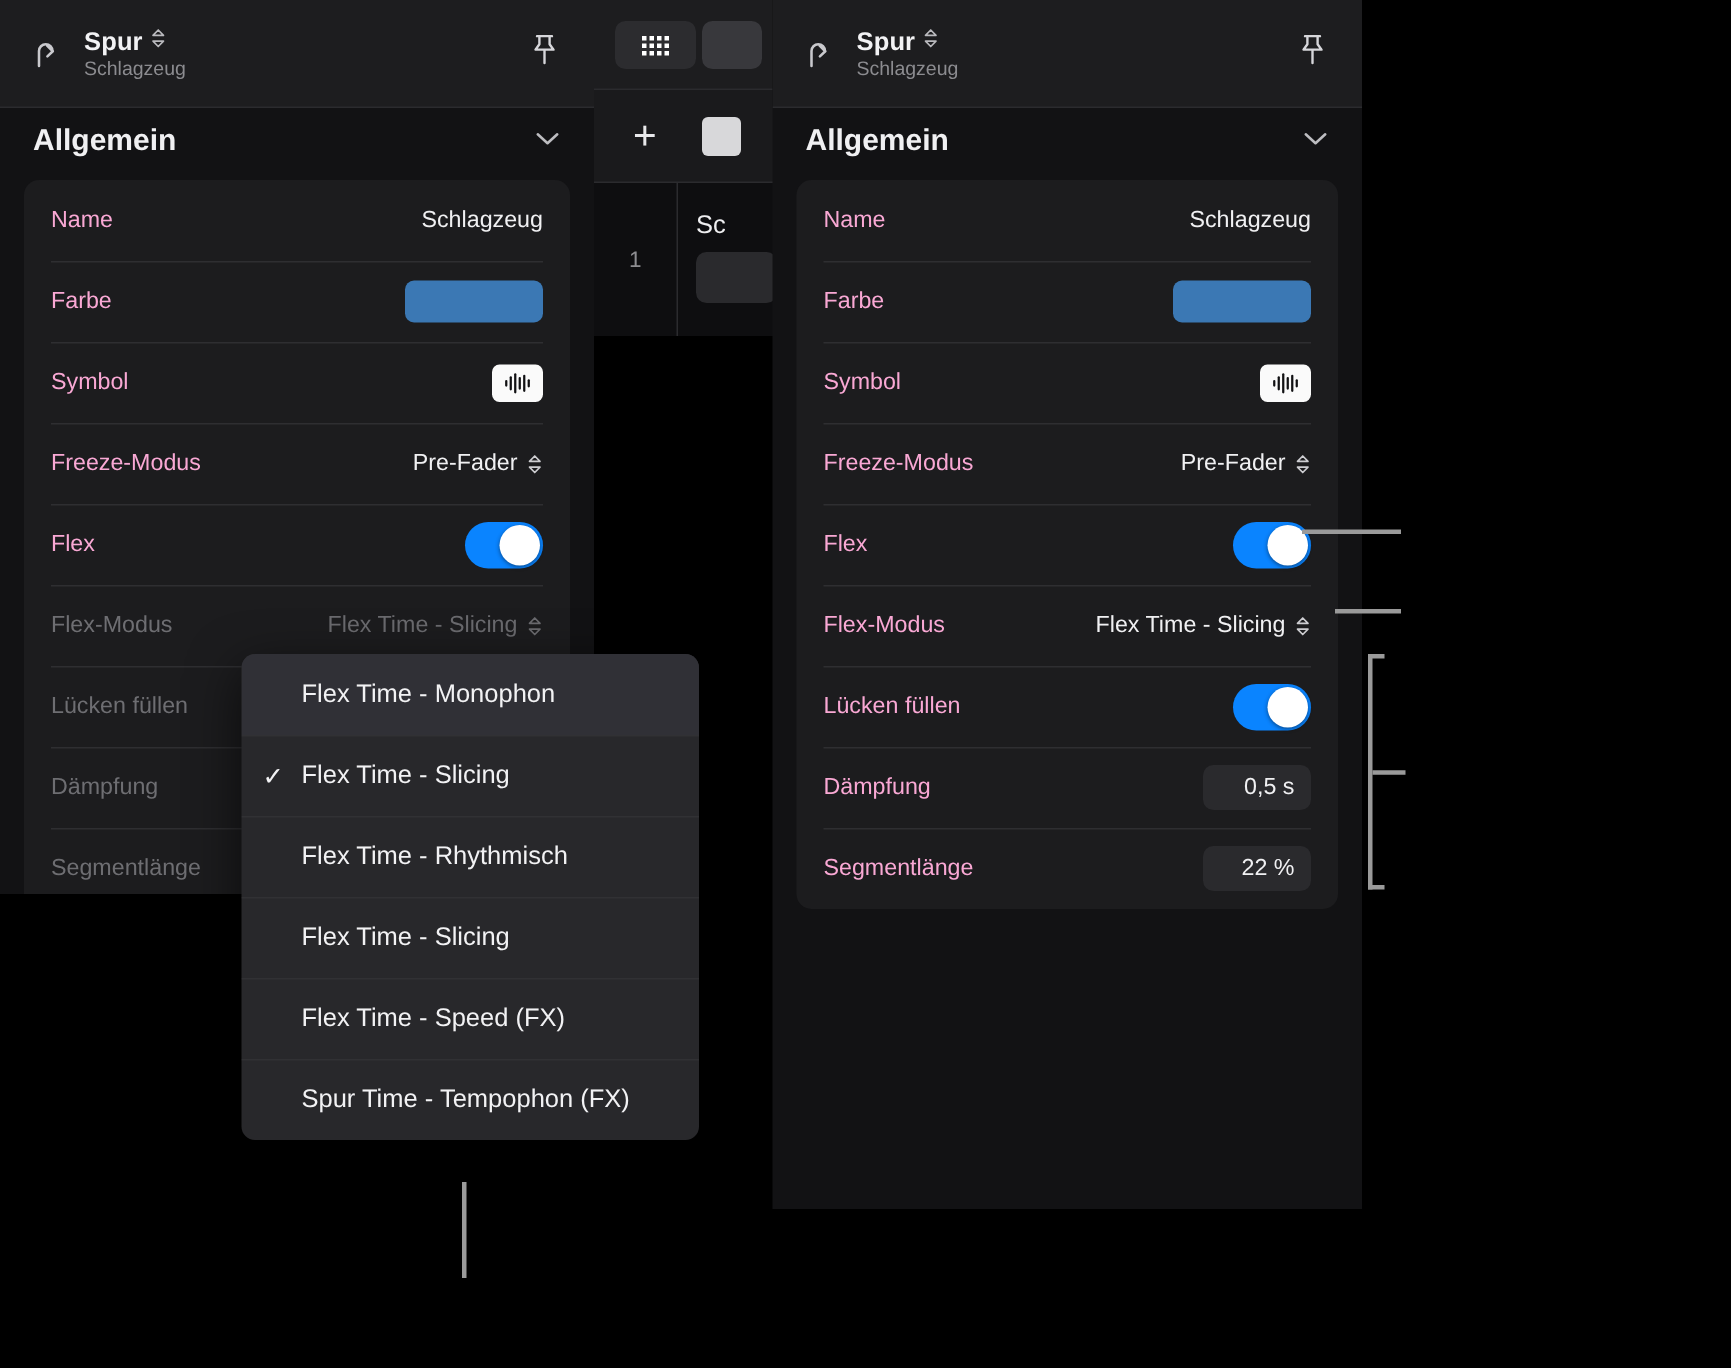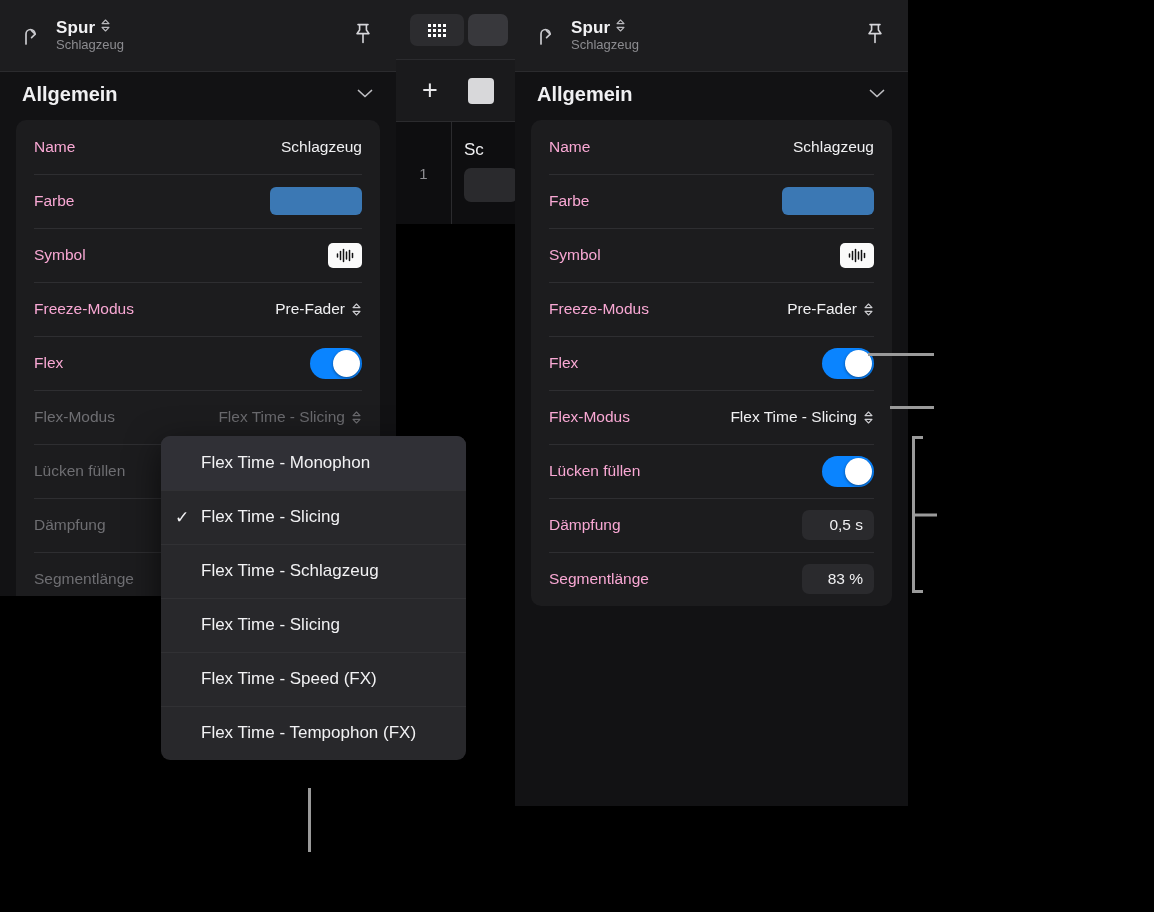--- a/index.html
+++ b/index.html
@@ -376,49 +376,49 @@
           <span class="toggle" style="background:#0a84ff">
             <span class="knob"></span>
           </span>
         </div>
         <div class="row">
           <span class="row-label">Dämpfung</span>
           <span class="valuefield">0,5 s</span>
         </div>
         <div class="row">
           <span class="row-label">Segmentlänge</span>
-          <span class="valuefield">83 %</span>
+          <span class="valuefield">22 %</span>
         </div>
       </div>
   </div>
 
   <div id="dropdown">
       <div class="menu-item highlight">
         <span class="check"></span>
         <span class="mlabel">Flex Time - Monophon</span>
       </div>
       <div class="menu-item">
         <span class="check">✓</span>
         <span class="mlabel">Flex Time - Slicing</span>
       </div>
       <div class="menu-item">
         <span class="check"></span>
-        <span class="mlabel">Flex Time - Schlagzeug</span>
+        <span class="mlabel">Flex Time - Rhythmisch</span>
       </div>
       <div class="menu-item">
         <span class="check"></span>
         <span class="mlabel">Flex Time - Slicing</span>
       </div>
       <div class="menu-item">
         <span class="check"></span>
         <span class="mlabel">Flex Time - Speed (FX)</span>
       </div>
       <div class="menu-item">
         <span class="check"></span>
-        <span class="mlabel">Flex Time - Tempophon (FX)</span>
+        <span class="mlabel">Spur Time - Tempophon (FX)</span>
       </div>
     </div>
 
   <div class="callout" style="left:868px; top:353px; width:66px; height:3px;"></div>
   <div class="callout" style="left:890px; top:406px; width:44px; height:3px;"></div>
   <div class="bracket" style="left:912px; top:436px; width:33px; height:157px;">
     <div class="vb"></div>
       <div class="tb"></div>
       <div class="bb"></div>
       <div class="stem"></div>

